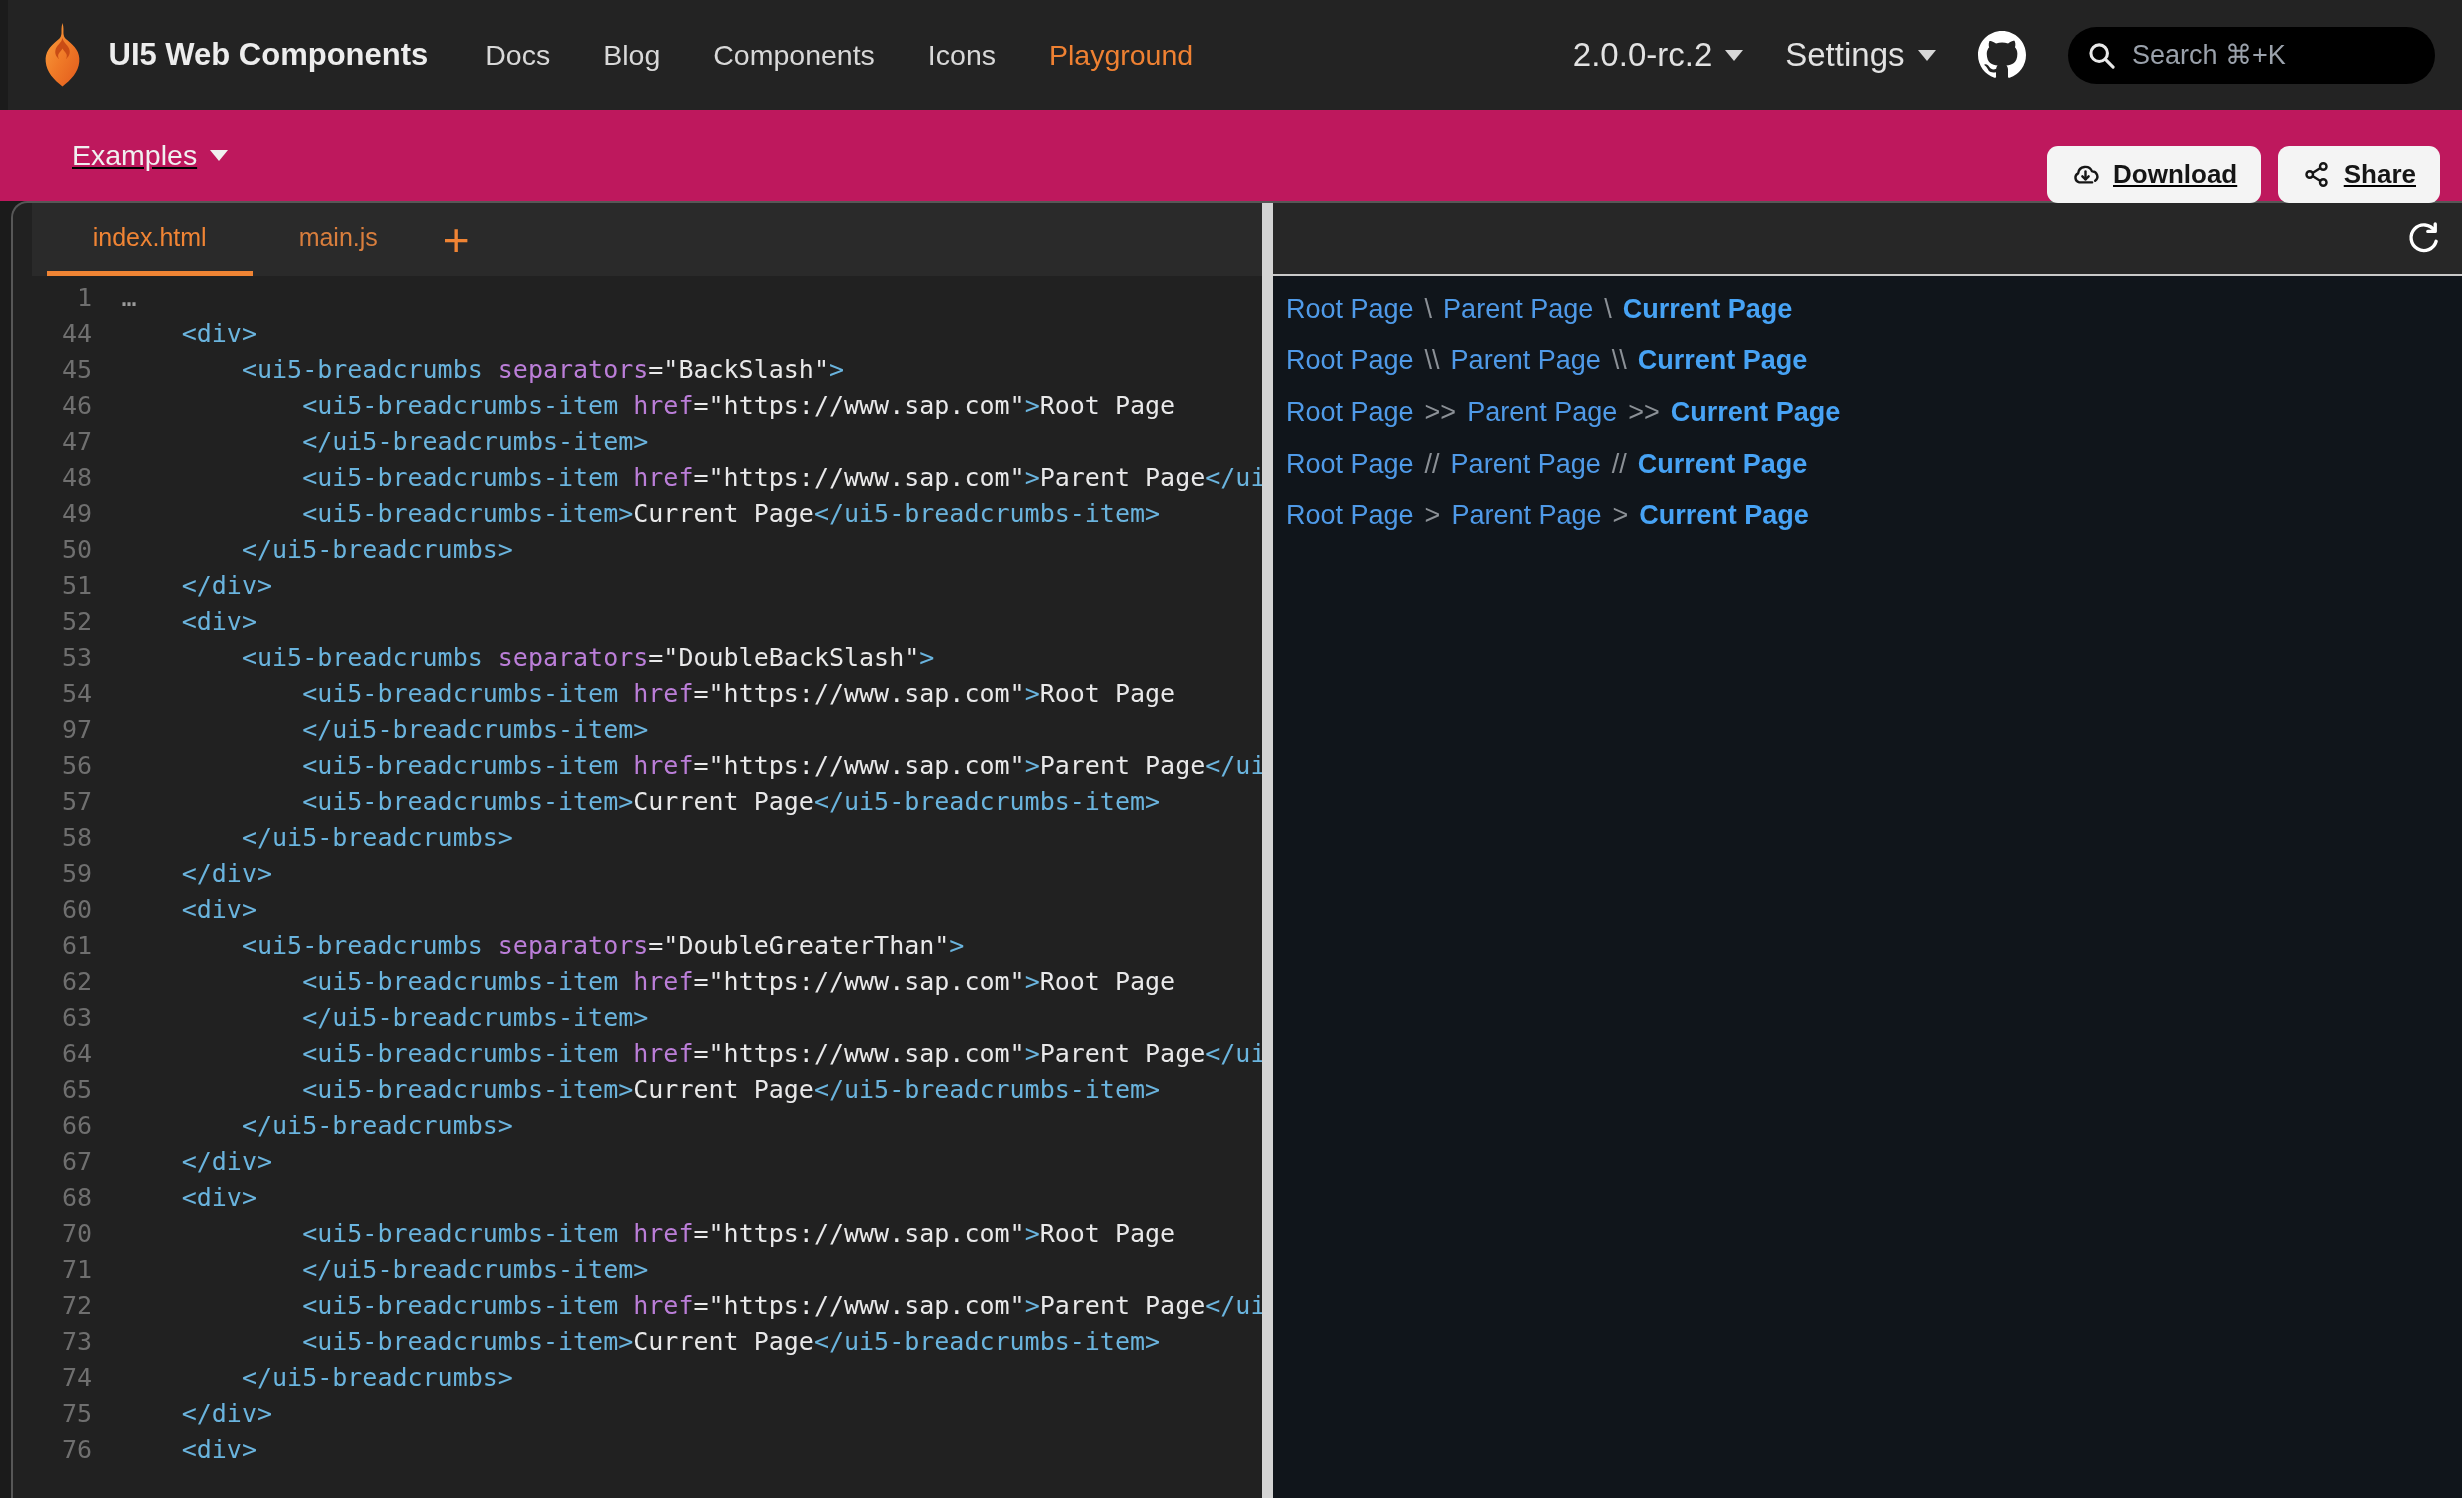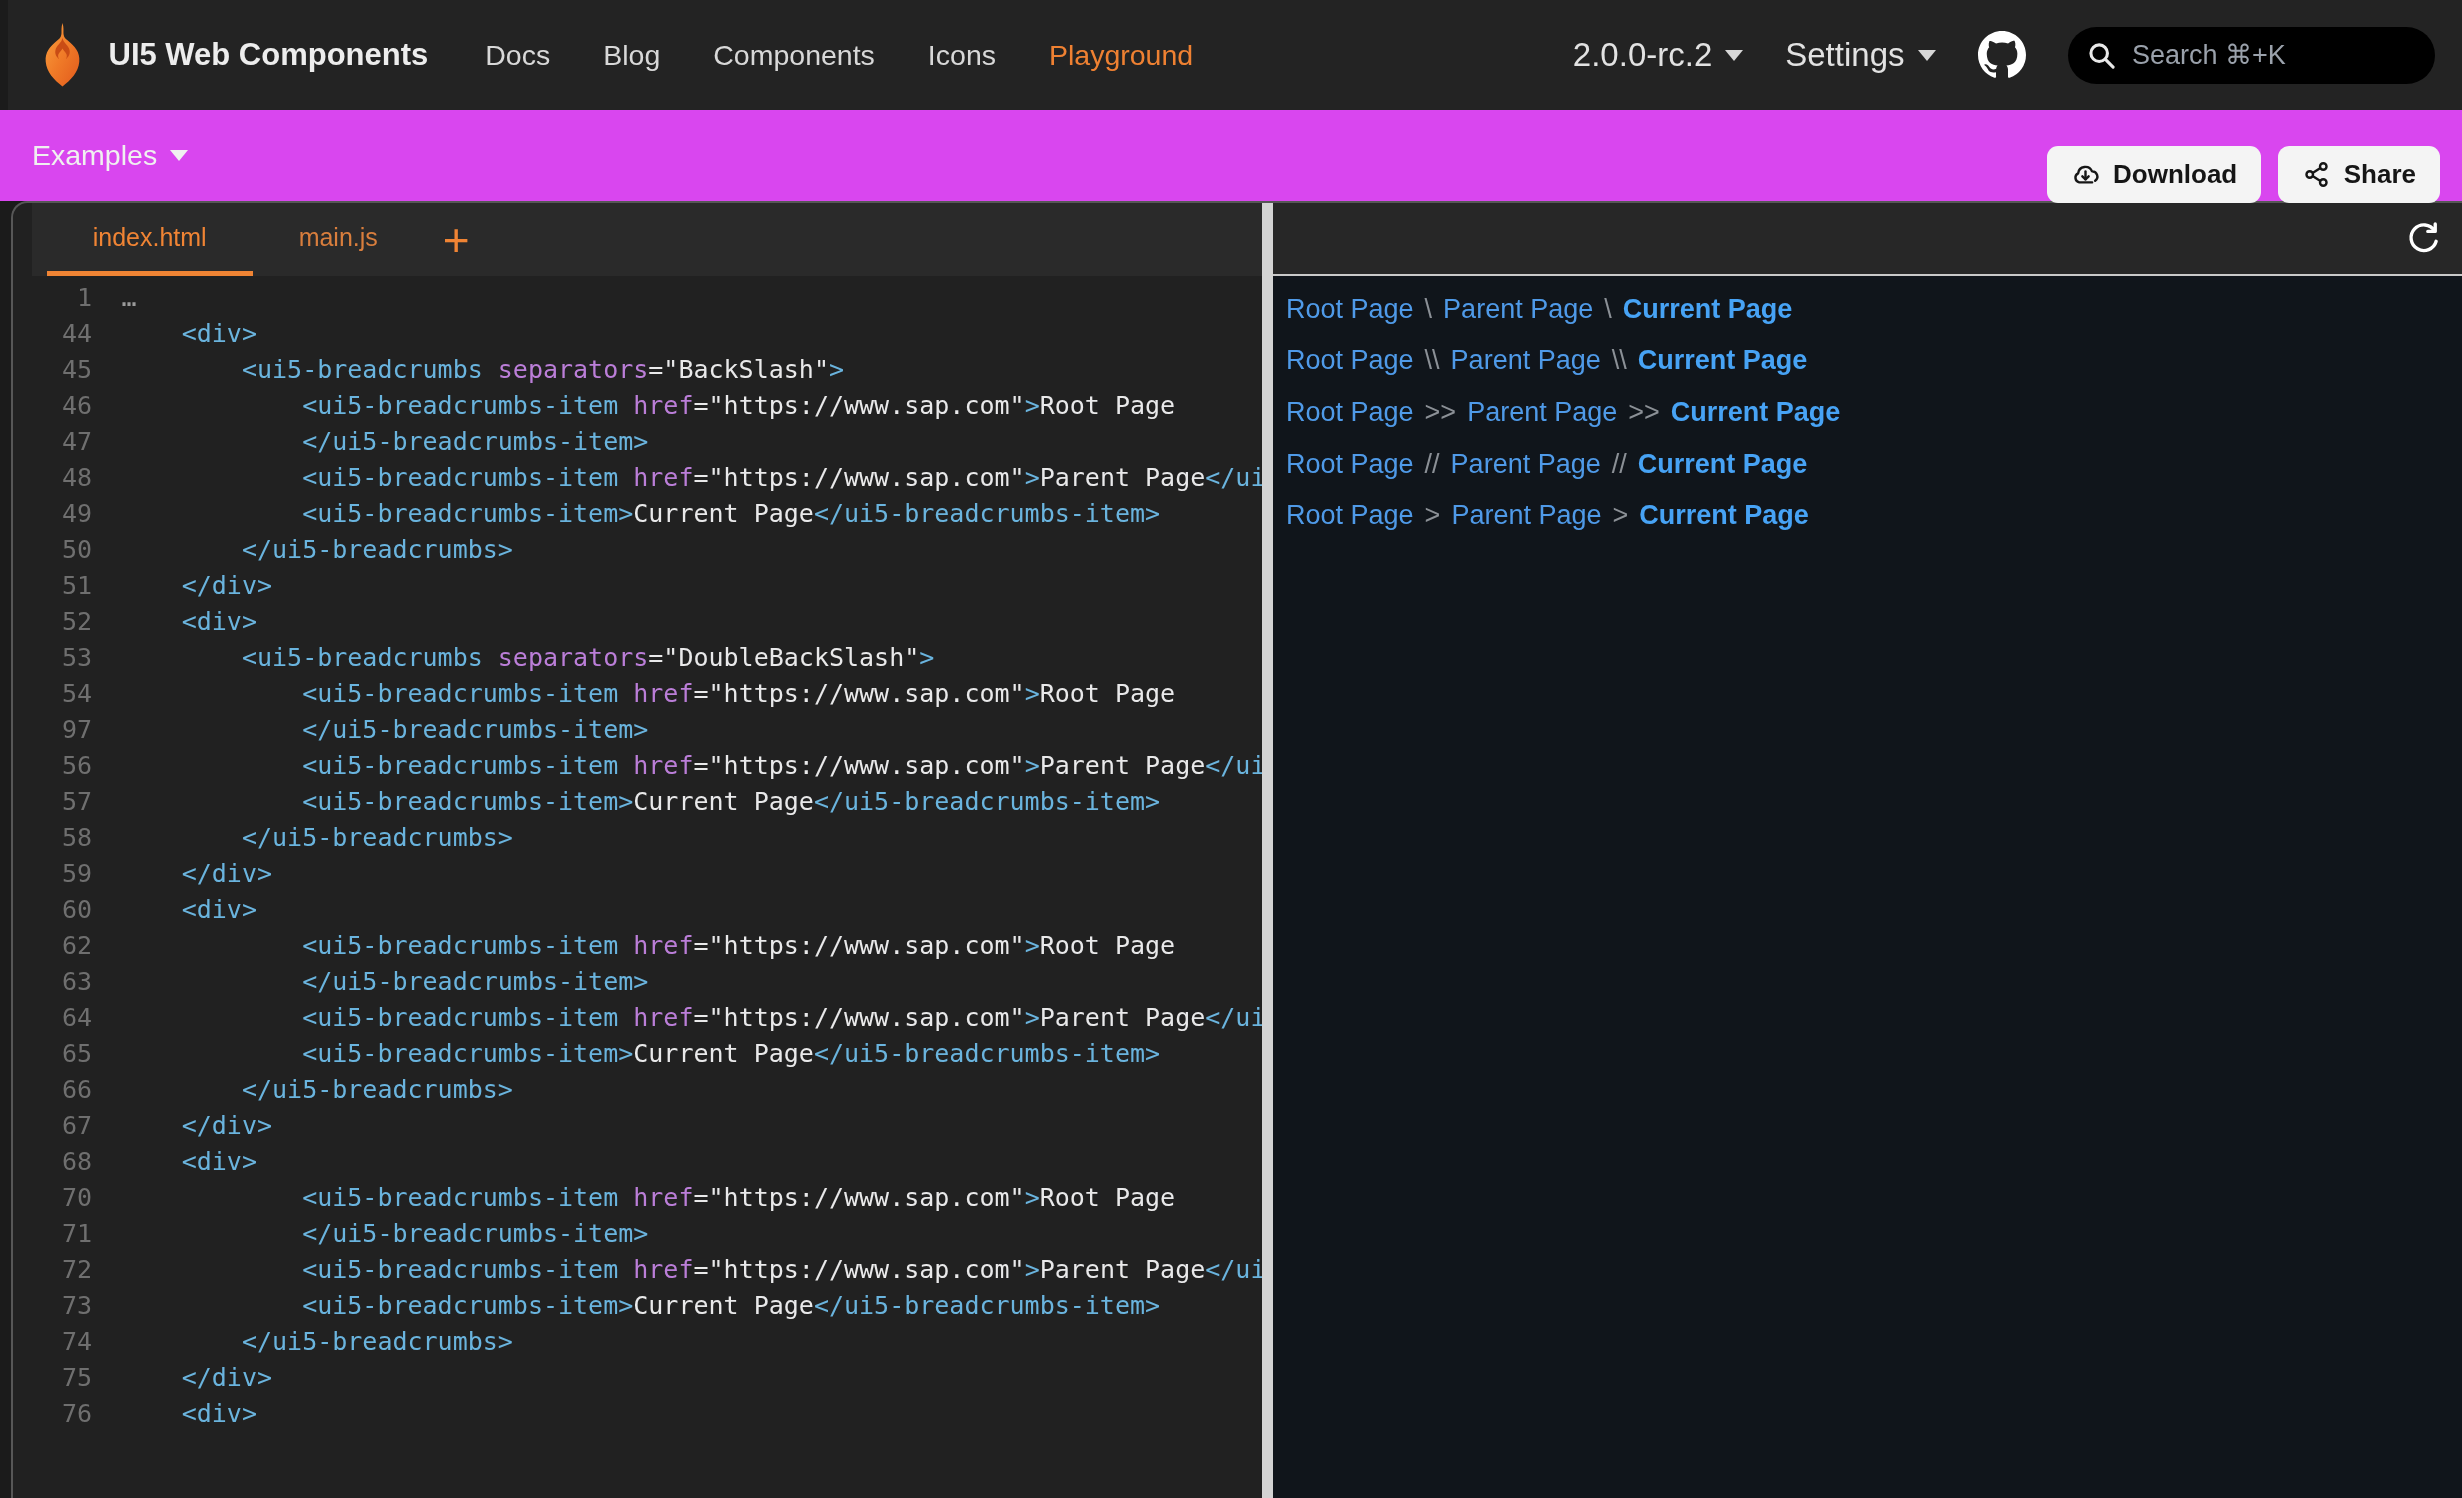--- a/index.html
+++ b/index.html
@@ -22,21 +22,21 @@
            border-right:9.2px solid transparent; border-top:11px solid #d7d7d7; margin-left:13px; }
   .gh { width:48px; height:48px; }
   .gh svg { width:48px; height:48px; fill:#ffffff; }
   .search { width:367px; height:57px; border-radius:29px; background:#000000;
             display:flex; align-items:center; padding:0 18.4px; gap:13px; }
   .search svg { width:31px; height:31px; flex:none; }
   .search input { background:transparent; border:none; outline:none; color:#cfd3da;
                   font-size:27px; width:100%; font-family:"Liberation Sans",sans-serif; }
   .search input::placeholder { color:#9aa1ab; }
   
-  .exbar { height:91px; background:#d946ef; display:flex; align-items:center; padding:0 22px 0 32px; }
+  .exbar { height:91px; background:#be185d; display:flex; align-items:center; padding:0 22px 0 72px;text-decoration:underline; }
   .examples { font-size:28.5px; color:#f0f0f0; cursor:pointer; display:flex; align-items:center; }
   .exbar-buttons { margin-left:auto; display:flex; gap:16.5px;margin-top:37px; }
   .btn { height:57px; background:#f4f4f4; border:none; border-radius:11px; display:flex; align-items:center;
          gap:13px; padding:0 24px; font-size:26px; font-weight:bold; color:#161616;
          font-family:"Liberation Sans",sans-serif; cursor:pointer; }
   .btn svg { width:29px; height:29px; }
   
   .card { margin-left:11px; height:1297px; border-top:2.8px solid #575757; border-left:2.8px solid #575757;
           border-radius:16.5px 0 0 0; display:flex; overflow:hidden; background:#212121;padding-left:19px; }
   .editor { width:1230px; min-width:1230px; display:flex; flex-direction:column; }
@@ -221,20 +221,24 @@
         </div>
         <div class="code-line">
           <span class="gutter">59</span>
           <span class="codetext">    <span class="tk-tag">&lt;/div&gt;</span></span>
         </div>
         <div class="code-line">
           <span class="gutter">60</span>
           <span class="codetext">    <span class="tk-tag">&lt;div&gt;</span></span>
         </div>
         <div class="code-line">
+          <span class="gutter">61</span>
+          <span class="codetext">        <span class="tk-tag">&lt;ui5-breadcrumbs </span><span class="tk-attr">separators</span><span class="tk-plain">="DoubleGreaterThan"</span><span class="tk-tag">&gt;</span></span>
+        </div>
+        <div class="code-line">
           <span class="gutter">62</span>
           <span class="codetext">            <span class="tk-tag">&lt;ui5-breadcrumbs-item </span><span class="tk-attr">href</span><span class="tk-plain">="https://www.sap.com"</span><span class="tk-tag">&gt;</span><span class="tk-plain">Root Page</span></span>
         </div>
         <div class="code-line">
           <span class="gutter">63</span>
           <span class="codetext">            <span class="tk-tag">&lt;/ui5-breadcrumbs-item&gt;</span></span>
         </div>
         <div class="code-line">
           <span class="gutter">64</span>
           <span class="codetext">            <span class="tk-tag">&lt;ui5-breadcrumbs-item </span><span class="tk-attr">href</span><span class="tk-plain">="https://www.sap.com"</span><span class="tk-tag">&gt;</span><span class="tk-plain">Parent Page</span><span class="tk-tag">&lt;/ui5-breadcrumbs-item&gt;</span></span>

